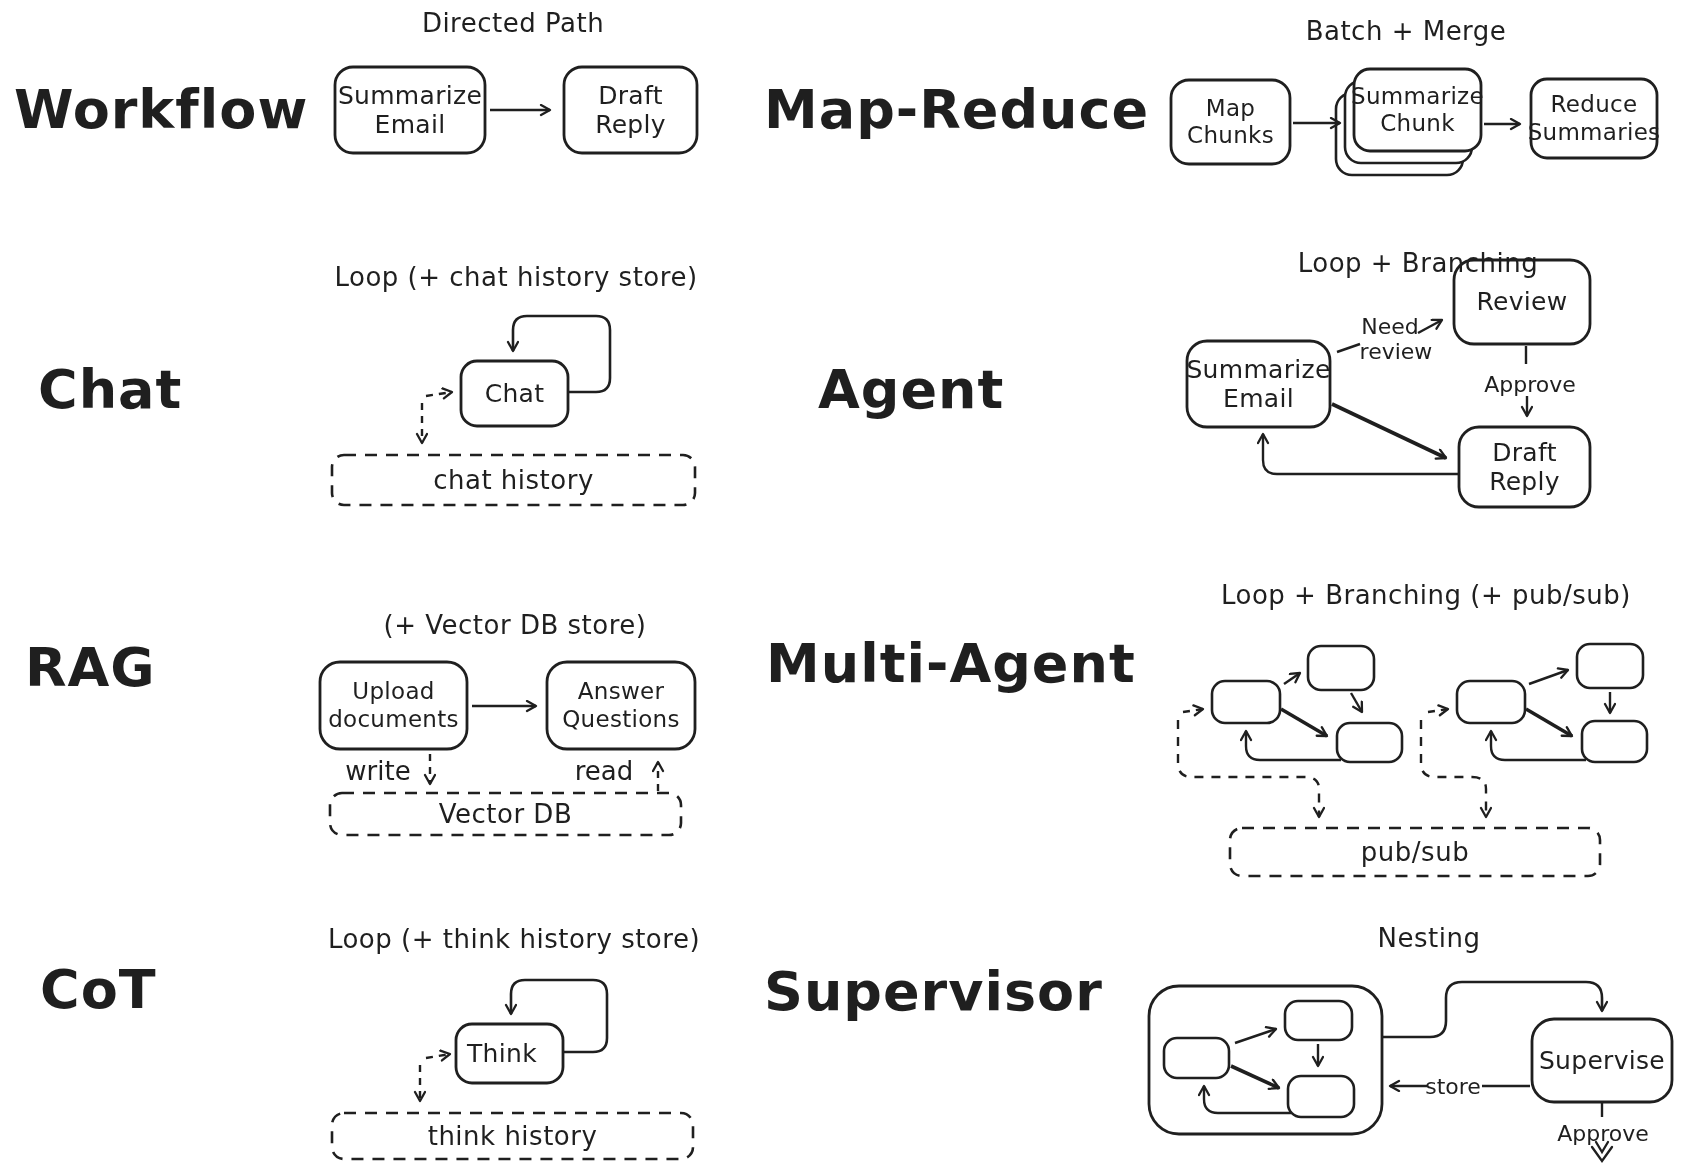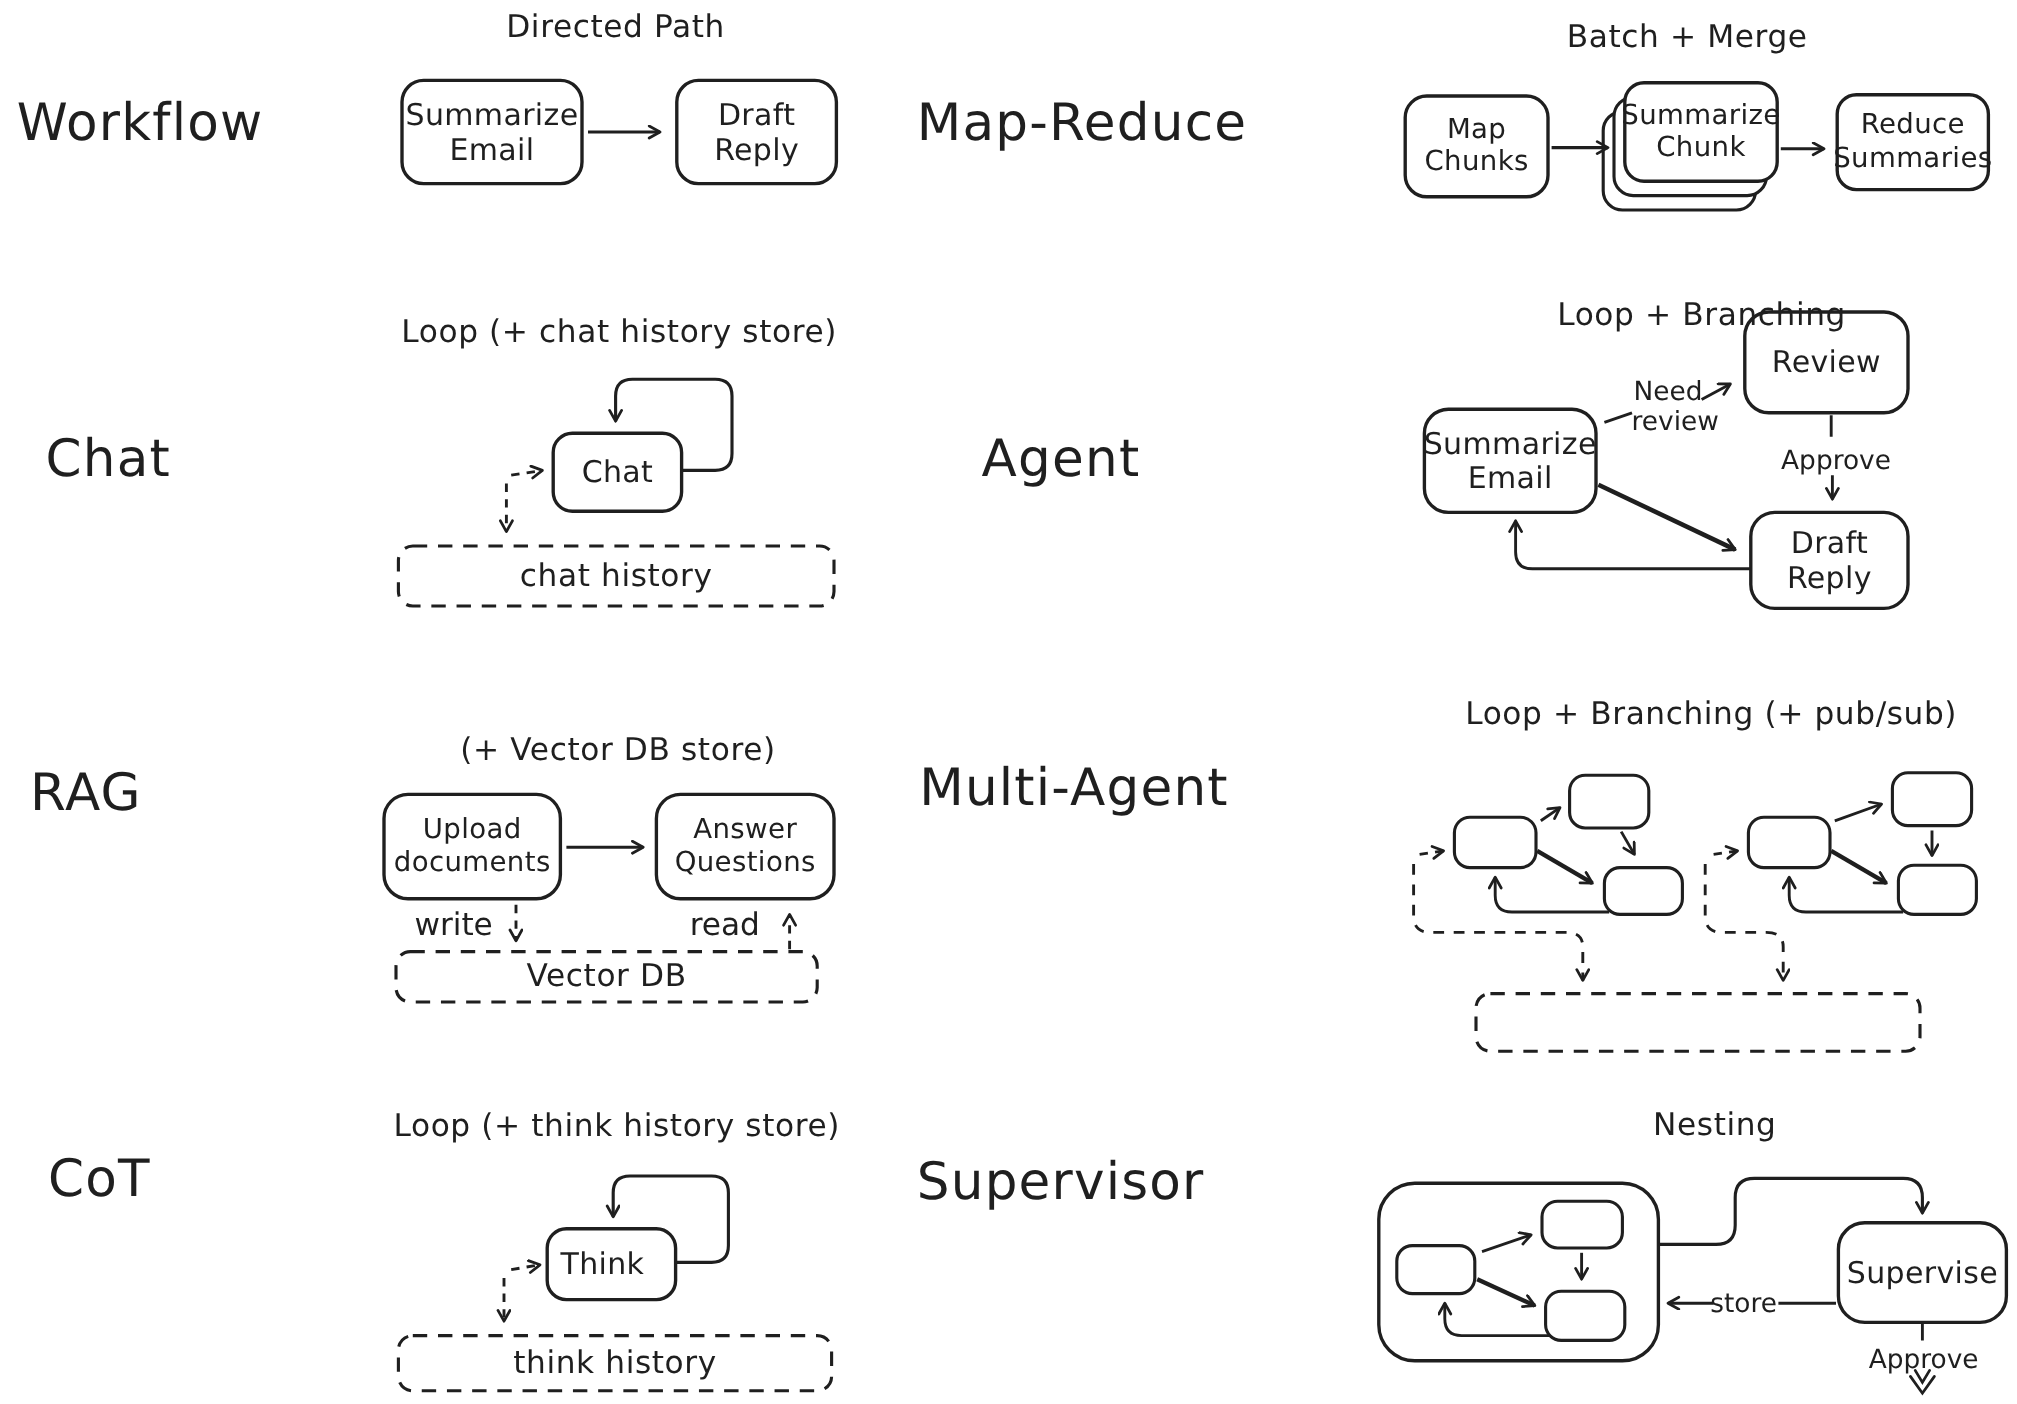--- a/index.html
+++ b/index.html
@@ -2,21 +2,21 @@
 <html><head>
 <meta charset="utf-8">
 <style>
   html,body{margin:0;padding:0;background:#ffffff;}
   #canvas{
     position:relative;width:1681px;height:1170px;background:#ffffff;overflow:hidden;
     font-family:"DejaVu Sans", sans-serif;color:#1f1f1f;
   }
   #shapes{position:absolute;left:0;top:0;}
   .plabel{
-    position:absolute;font-size:43px;font-weight:400;letter-spacing:1px;
+    position:absolute;font-size:54px;font-weight:700;letter-spacing:1px;
     white-space:nowrap;color:#1f1f1f;
   }
   .ptitle{
     position:absolute;font-size:26px;font-weight:500;letter-spacing:0.5px;
     text-align:center;white-space:nowrap;color:#1f1f1f;
   }
   .ntext{
     position:absolute;display:flex;flex-direction:column;align-items:center;
     justify-content:center;text-align:center;font-size:25px;line-height:1.18;
     color:#1f1f1f;letter-spacing:0.3px;
@@ -204,20 +204,21 @@
     <span>documents</span>
   </div>
   <div class="ntext small" style="left:547px;top:662px;width:148px;height:87px;">
     <span>Answer</span>
     <span>Questions</span>
   </div>
   <div class="etext big" style="left:318px;top:756px;width:120px;">write</div>
   <div class="etext big" style="left:544px;top:756px;width:120px;">read</div>
   <div class="stext" style="left:330px;top:793px;width:351px;height:42px;">Vector DB</div>
 
+  <div class="stext" style="left:1230px;top:828px;width:370px;height:48px;">pub/sub</div>
 
   <div class="ntext" style="left:456px;top:1024px;width:92px;height:59px;">
     <span>Think</span>
   </div>
   <div class="stext" style="left:332px;top:1113px;width:361px;height:46px;">think history</div>
 
   <div class="ntext" style="left:1532px;top:1019px;width:140px;height:83px;">
     <span>Supervise</span>
   </div>
   <div class="etext" style="left:1398px;top:1074px;width:110px;">store</div>

